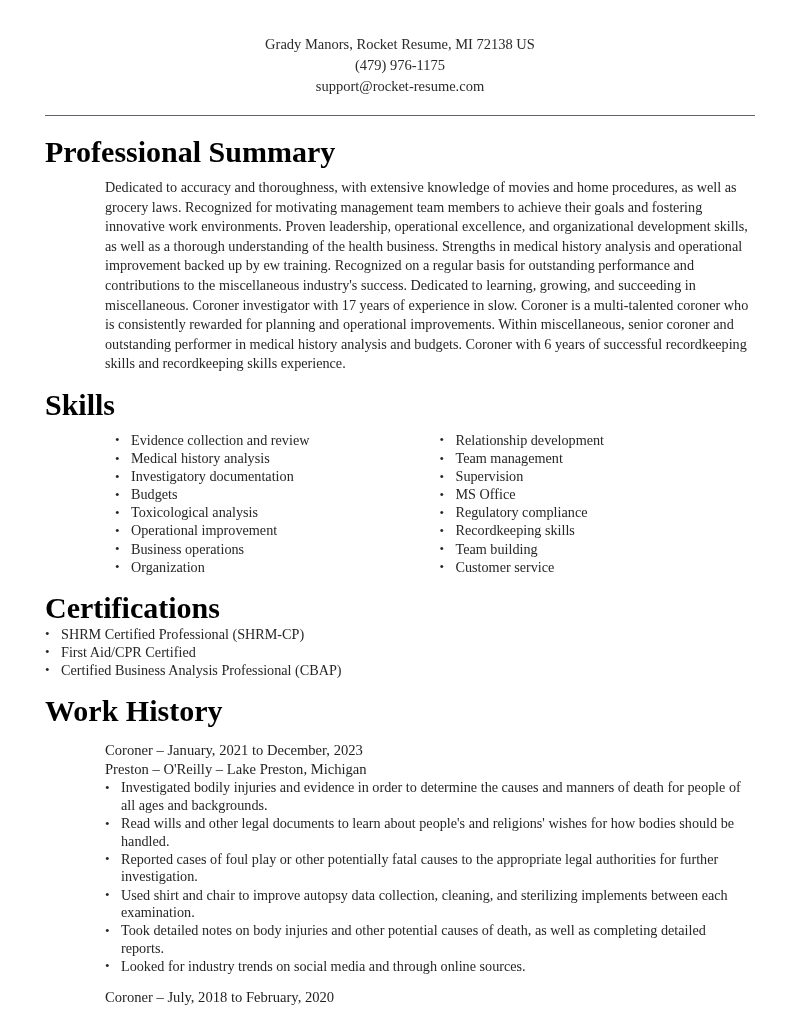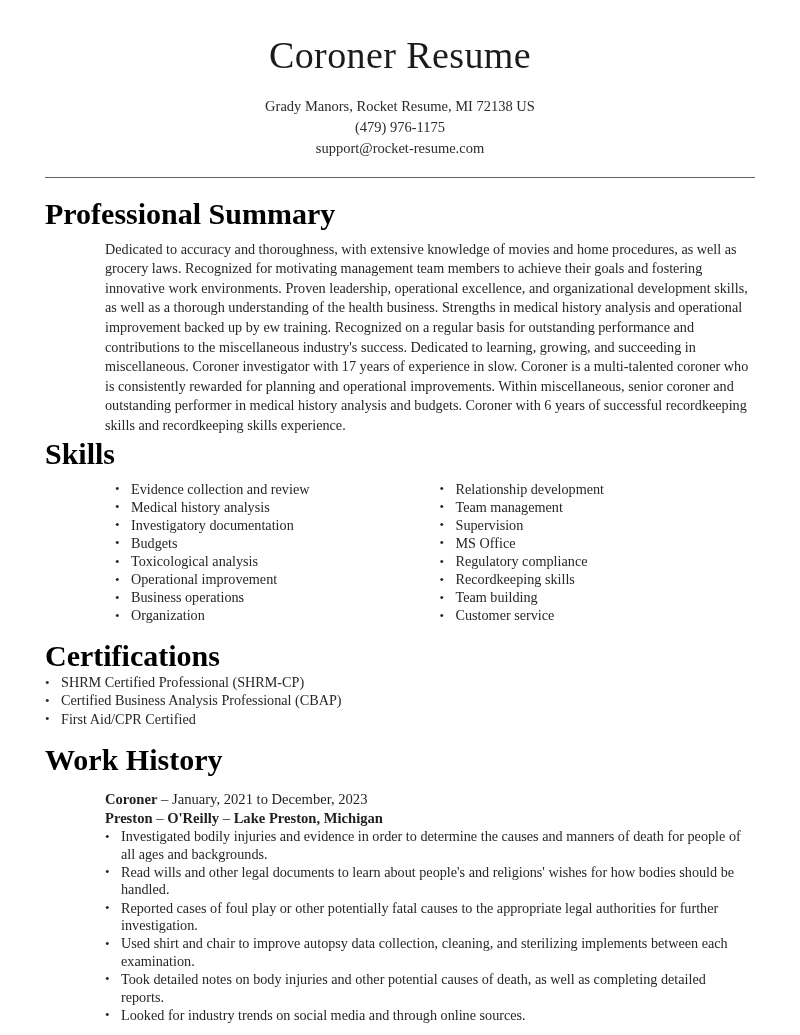--- a/index.html
+++ b/index.html
@@ -57,21 +57,21 @@
   }
   .section-heading {
     font-size: 30px;
     font-weight: 700;
     line-height: 1.2;
     color: #000000;
     margin: 0;
     padding: 0;
   }
   .sec-summary { margin-top: 18px; }
-  .sec-skills { }
+  .sec-skills { margin-top: 13px; }
   .sec-certs { margin-top: 13px; }
   .sec-work { margin-top: 14px; }
 
   .summary-body {
     margin: 8px 0 0 60px;
     width: 645px;
     font-size: 14.2px;
     line-height: 19.6px;
     text-align: left;
     color: #262626;
@@ -116,38 +116,37 @@
   .job {
     margin-top: 12px;
     margin-left: 60px;
   }
   .job-line {
     font-size: 14.6px;
     line-height: 19px;
     color: #1f1f1f;
   }
   .job-line b {
-    font-weight: 700;
+    font-weight: 400;
   }
   .job-bullets {
     margin: 6px 0 0 20px;
     width: 645px;
   }
   .job-bullets > li {
     margin-bottom: 1px;
     line-height: 17.8px;
   }
 </style>
 </head>
 <body>
 
 <div class="page">
 
   <div class="resume-header">
-    <h1 class="resume-title">Coroner Resume</h1>
     <p class="contact-line">Grady Manors, Rocket Resume, MI 72138 US</p>
     <p class="contact-line">(479) 976-1175</p>
     <p class="contact-line">support@rocket-resume.com</p>
   </div>
 
   <hr class="divider">
 
   <div class="section sec-summary">
     <h2 class="section-heading">Professional Summary</h2>
     <p class="summary-body">Dedicated to accuracy and thoroughness, with extensive knowledge of movies and home procedures, as well as grocery laws. Recognized for motivating management team members to achieve their goals and fostering innovative work environments. Proven leadership, operational excellence, and organizational development skills, as well as a thorough understanding of the health business. Strengths in medical history analysis and operational improvement backed up by ew training. Recognized on a regular basis for outstanding performance and contributions to the miscellaneous industry's success. Dedicated to learning, growing, and succeeding in miscellaneous. Coroner investigator with 17 years of experience in slow. Coroner is a multi-talented coroner who is consistently rewarded for planning and operational improvements. Within miscellaneous, senior coroner and outstanding performer in medical history analysis and budgets. Coroner with 6 years of successful recordkeeping skills and recordkeeping skills experience.</p>
@@ -176,22 +175,22 @@
         <li>Team building</li>
         <li>Customer service</li>
       </ul>
     </div>
   </div>
 
   <div class="section sec-certs">
     <h2 class="section-heading">Certifications</h2>
     <ul class="bullets certs-wrap">
       <li>SHRM Certified Professional (SHRM-CP)</li>
+      <li>First Aid/CPR Certified</li>
       <li>Certified Business Analysis Professional (CBAP)</li>
-      <li>First Aid/CPR Certified</li>
     </ul>
   </div>
 
   <div class="section sec-work">
     <h2 class="section-heading">Work History</h2>
 
     <div class="job">
       <div class="job-line">
         <b>Coroner</b><span> – </span><span>January, 2021 to December, 2023</span>
       </div>

